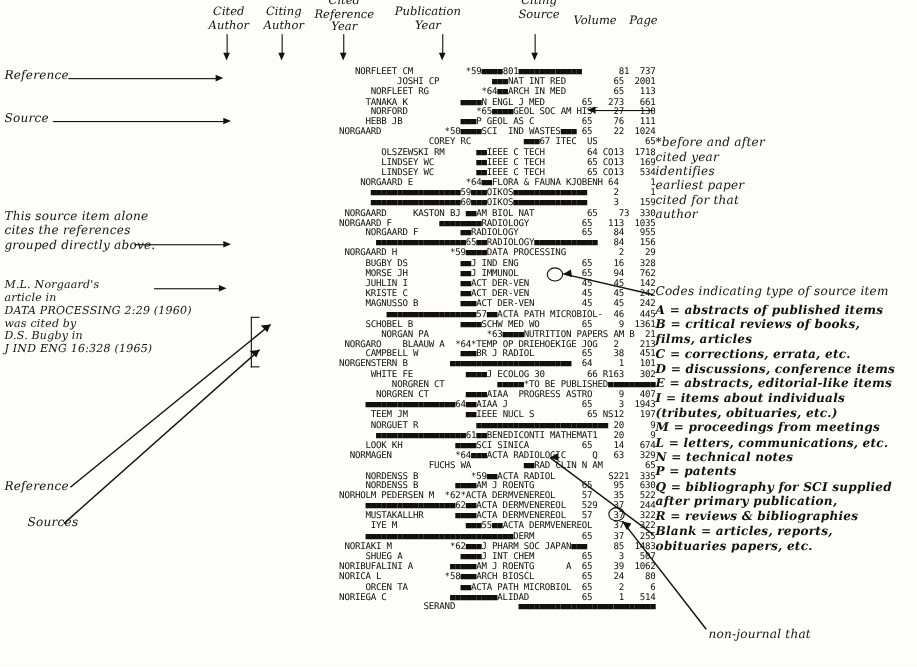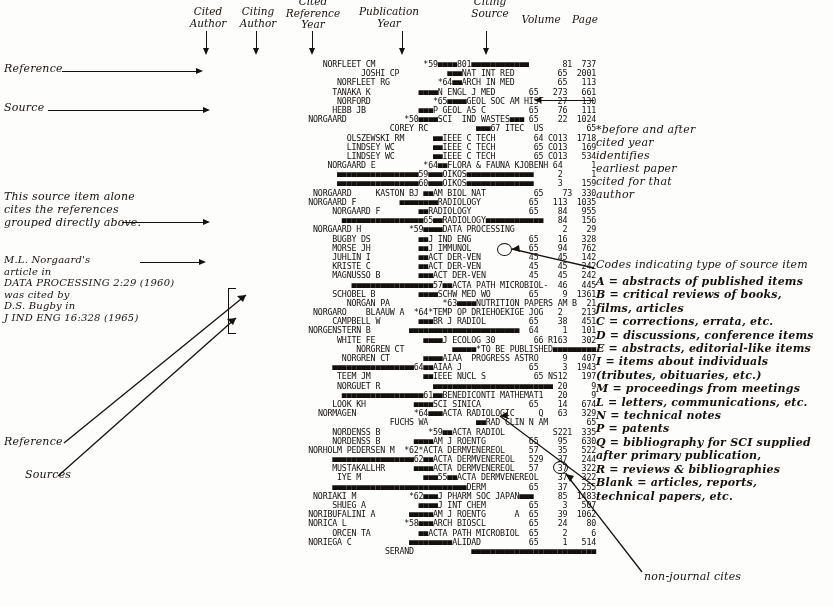--- a/index.html
+++ b/index.html
@@ -185,24 +185,24 @@
       <div class="legend-line">I = items about individuals</div>
       <div class="legend-line">       (tributes, obituaries, etc.)</div>
       <div class="legend-line">M = proceedings from meetings</div>
       <div class="legend-line">L = letters, communications, etc.</div>
       <div class="legend-line">N = technical notes</div>
       <div class="legend-line">P = patents</div>
       <div class="legend-line">Q = bibliography for SCI supplied</div>
       <div class="legend-line">        after primary publication,</div>
       <div class="legend-line">R = reviews &amp; bibliographies</div>
       <div class="legend-line">Blank = articles, reports,</div>
-      <div class="legend-line">              technical papers, etc.</div>
+      <div class="legend-line">              obituaries papers, etc.</div>
     </div>
 
-  <div class="abs hand" style="left:644px; top:570px;">non-journal cites</div>
+  <div class="abs hand" style="left:644px; top:570px;">non-journal that</div>
 
   <svg class="abs" style="left:0; top:0; width:834px; height:606px; pointer-events:none;">
 
     <line x1="594" y1="268" x2="512" y2="249" stroke="#15110d" stroke-width="1.3"></line>
     <polygon points="512,249 520,252 519,245" fill="#15110d"></polygon>
 
     <line x1="594" y1="486" x2="500" y2="416" stroke="#15110d" stroke-width="1.3"></line>
     <polygon points="500,416 508,419 507,412" fill="#15110d"></polygon>
 
     <line x1="642" y1="572" x2="566" y2="474" stroke="#15110d" stroke-width="1.3"></line>

